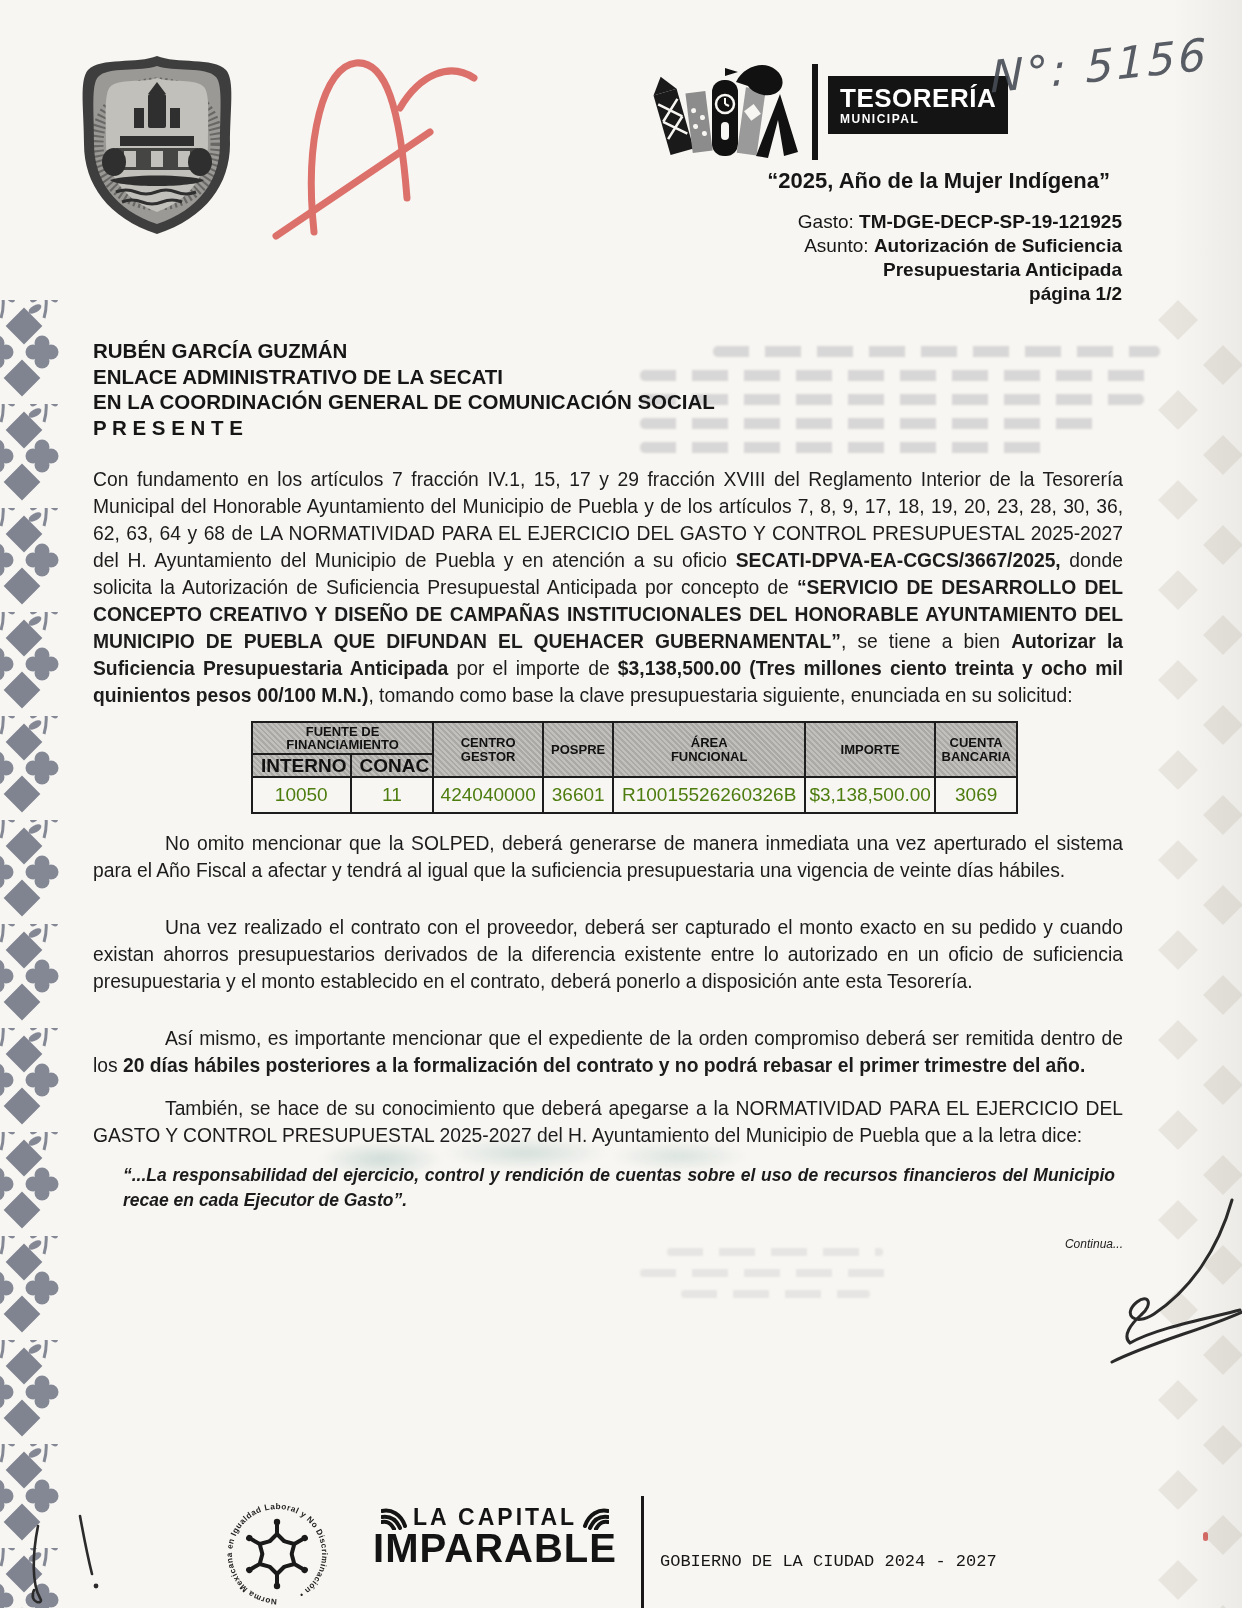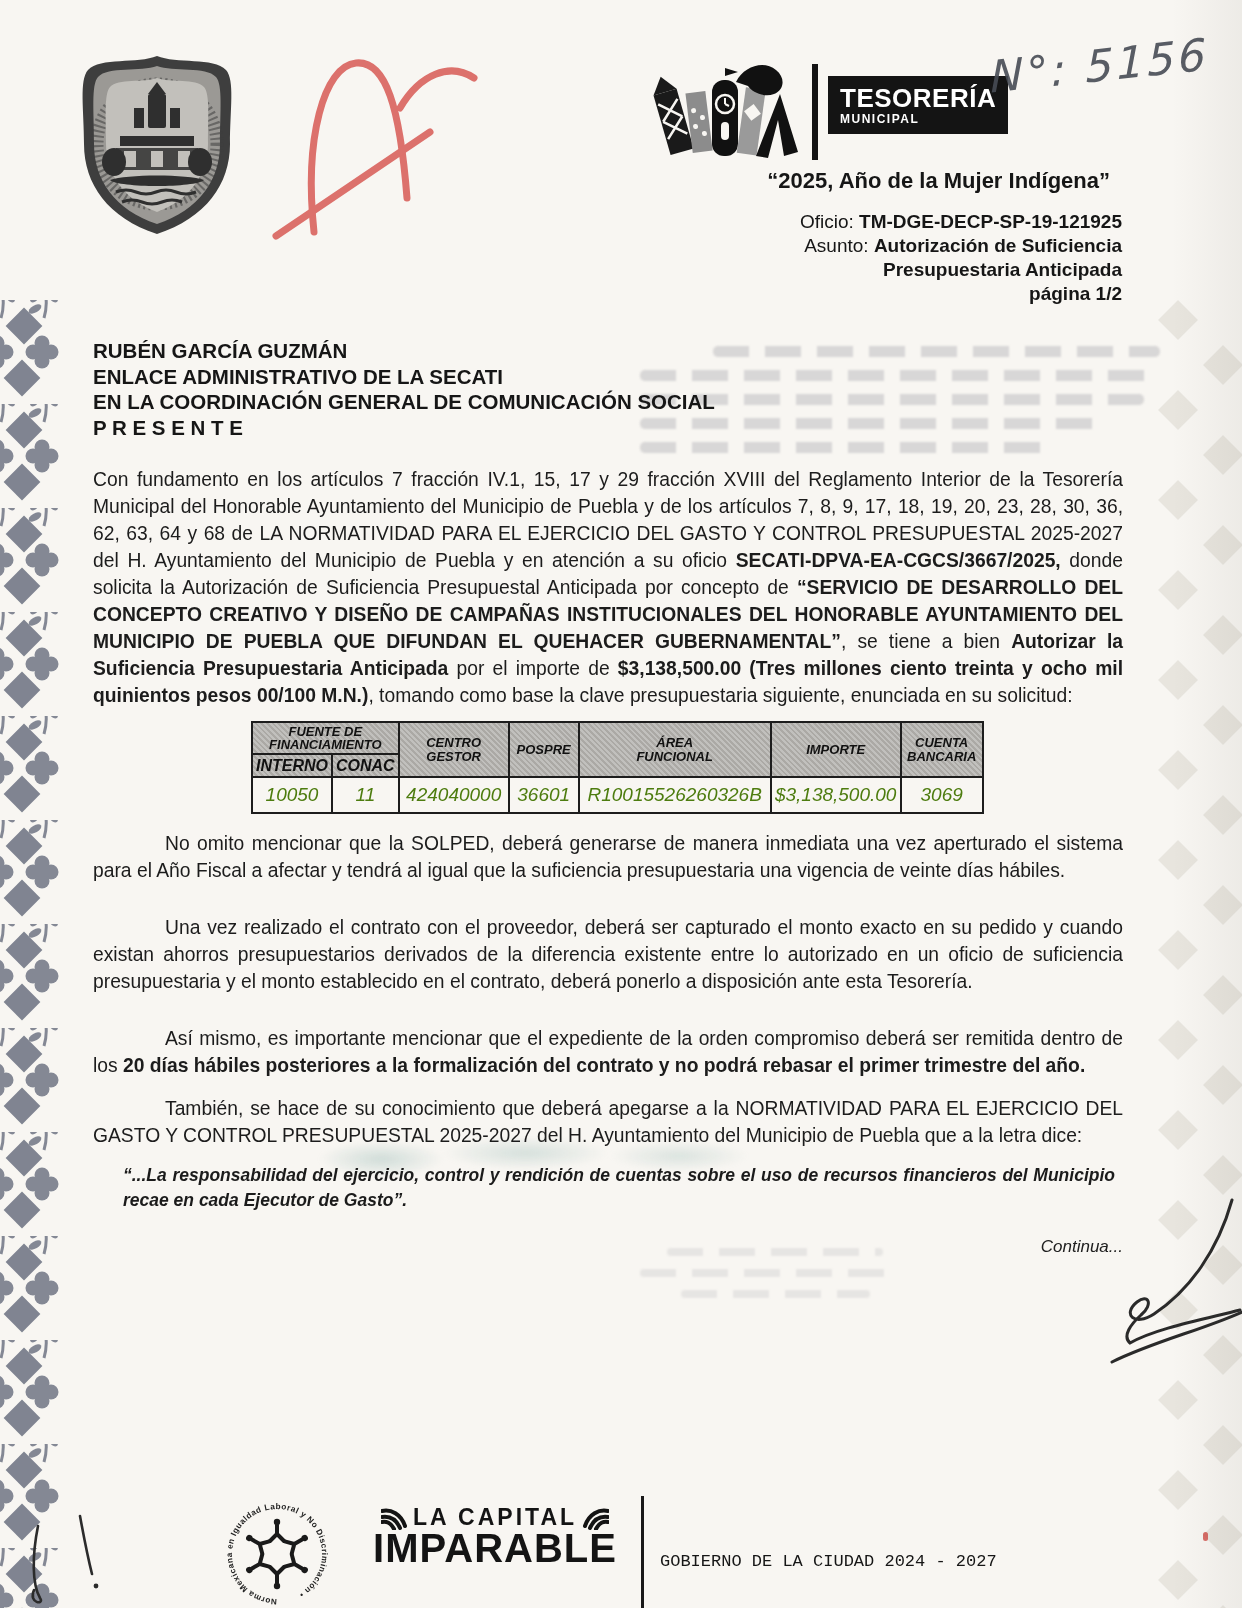--- a/index.html
+++ b/index.html
@@ -31,29 +31,29 @@
   .right-pattern{position:absolute;right:0;top:298px;opacity:.55;}
 
   
   .content{position:absolute;left:93px;top:338px;width:1030px;}
   .recipient{font-weight:700;font-size:20.5px;line-height:25.5px;color:#161616;}
   .body-p{margin:0;font-size:19.3px;line-height:27px;text-align:justify;color:#1c1c1c;}
   .p1{margin-top:26px;}
   .indent{text-indent:72px;}
   .mt14{margin-top:14px;} .mt16{margin-top:16px;} .mt22{margin-top:30px;} .mt30{margin-top:30px;}
   .quote{margin:14px 8px 0 30px;font-size:17.5px;line-height:25px;font-weight:700;font-style:italic;text-align:justify;}
-  .continua{margin-top:24px;text-align:right;font-style:italic;font-size:17px;color:#202020;}
-
-  
-  .clave-table{border-collapse:collapse;margin:12px 0 0 158px;table-layout:fixed;font-style:italic;}
+  .continua{margin-top:24px;text-align:right;font-style:italic;font-size:12px;color:#202020;}
+
+  
+  .clave-table{border-collapse:collapse;margin:12px 0 0 158px;table-layout:fixed;}
   .clave-table th,.clave-table td{border:2px solid #1d1d1d;padding:0 3px;text-align:center;vertical-align:middle;}
   .clave-table th{background:#b2b0ac;background-image:repeating-linear-gradient(45deg,rgba(255,255,255,.20) 0 2px,rgba(0,0,0,0.04) 2px 4px);
     font-size:13px;font-weight:700;color:#111;line-height:13.5px;}
   .clave-table .g-row th{height:30px;}
-  .clave-table .s-row th{height:21px;font-size:16px;}
+  .clave-table .s-row th{height:21px;font-size:19px;padding-left:8px;}
   .clave-table td{font-size:19px;height:34px;color:#4d7c0f;}
   .nw{display:block;margin:0 auto;}
   .w120{max-width:125px;} .w70{max-width:72px;} .w90{max-width:92px;} .w85{max-width:85px;}
 
   
   .footer{position:absolute;left:0;top:1492px;width:1242px;height:116px;}
   .cert-logo{position:absolute;left:220px;top:6px;}
   .capital{position:absolute;left:362px;top:12px;width:266px;text-align:center;}
   .capital-row{display:flex;align-items:center;justify-content:center;gap:4px;}
   .capital-top{font-weight:800;font-size:23px;letter-spacing:3px;color:#141414;}
@@ -188,21 +188,21 @@
       <div class="t1">TESORERÍA</div>
       <div class="t2">MUNICIPAL</div>
     </div>
   </div>
 
   <div class="folio">N°: 5156</div>
 
   <div class="slogan">“2025, Año de la Mujer Indígena”</div>
 
   <div class="oficio-block">
-    <div><span>Oficio: </span><b>TM-DGE-DECP-SP-19-121925</b></div>
+    <div><span>Gasto: </span><b>TM-DGE-DECP-SP-19-121925</b></div>
     <div><span>Asunto: </span><b>Autorización de Suficiencia</b></div>
     <div><b>Presupuestaria Anticipada</b></div>
     <div><b>página 1/2</b></div>
   </div>
 
   <div class="bleed bleed-recipient">
     <div class="bar" style="width:86%;margin-left:14%;"></div>
     <div class="bar" style="width:100%;"></div>
     <div class="bar" style="width:97%;"></div>
     <div class="bar" style="width:90%;"></div>

